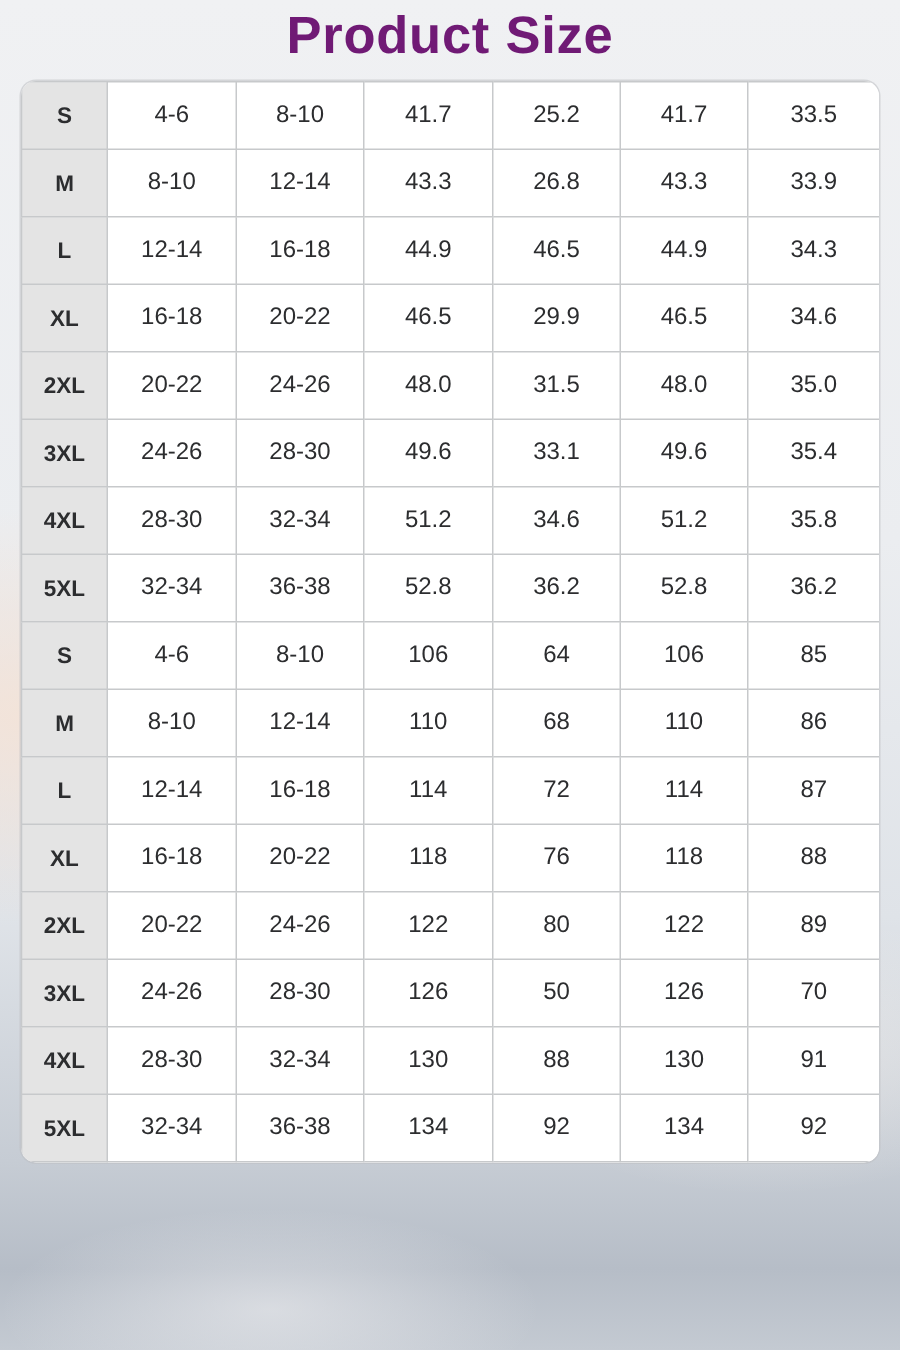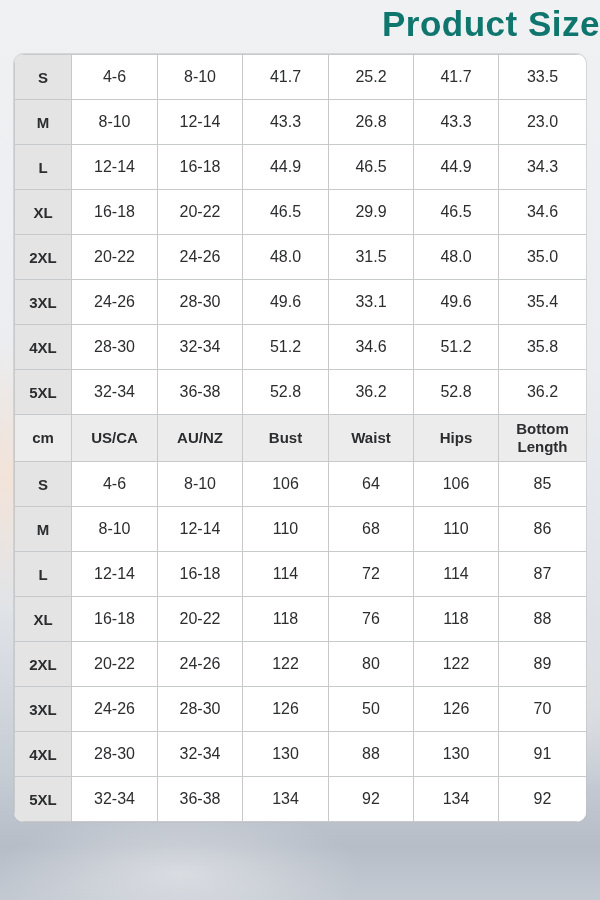--- a/index.html
+++ b/index.html
@@ -9,22 +9,22 @@
     overflow: hidden;
     font-family: "Liberation Sans", sans-serif;
     background:
       radial-gradient(55% 22% at 4% 53%, rgba(245,226,213,0.85), rgba(245,226,213,0) 70%),
       radial-gradient(45% 15% at 85% 78%, rgba(250,245,240,0.45), rgba(250,245,240,0) 70%),
       radial-gradient(40% 10% at 30% 97%, rgba(240,240,242,0.55), rgba(240,240,242,0) 75%),
       linear-gradient(180deg, #f0f1f3 0%, #ebedf0 40%, #dfe3e8 68%, #c6ccd4 86%, #b6bdc7 94%, #c4cad2 100%);
   }
   .title-block {
     padding-top: 2px;
-    text-align: right;
-    color: #0f766e;
+    text-align: center;
+    color: #701a75;
     font-weight: 700;
     font-size: 35px;
     line-height: 1.23;
     letter-spacing: 0.5px;
   }
   .table-wrap {
     width: 572px;
     margin: 9px auto 0 auto;
     border-radius: 10px;
     overflow: hidden;
@@ -90,21 +90,21 @@
           <td>41.7</td>
           <td>33.5</td>
         </tr>
         <tr>
           <th class="row-label">M</th>
           <td>8-10</td>
           <td>12-14</td>
           <td>43.3</td>
           <td>26.8</td>
           <td>43.3</td>
-          <td>23.0</td>
+          <td>33.9</td>
         </tr>
         <tr>
           <th class="row-label">L</th>
           <td>12-14</td>
           <td>16-18</td>
           <td>44.9</td>
           <td>46.5</td>
           <td>44.9</td>
           <td>34.3</td>
         </tr>
@@ -146,29 +146,20 @@
         </tr>
         <tr>
           <th class="row-label">5XL</th>
           <td>32-34</td>
           <td>36-38</td>
           <td>52.8</td>
           <td>36.2</td>
           <td>52.8</td>
           <td>36.2</td>
         </tr>
-        <tr class="head-row">
-          <th>cm</th>
-          <th>US/CA</th>
-          <th>AU/NZ</th>
-          <th>Bust</th>
-          <th>Waist</th>
-          <th>Hips</th>
-          <th>Bottom Length</th>
-        </tr>
         <tr>
           <th class="row-label">S</th>
           <td>4-6</td>
           <td>8-10</td>
           <td>106</td>
           <td>64</td>
           <td>106</td>
           <td>85</td>
         </tr>
         <tr>

